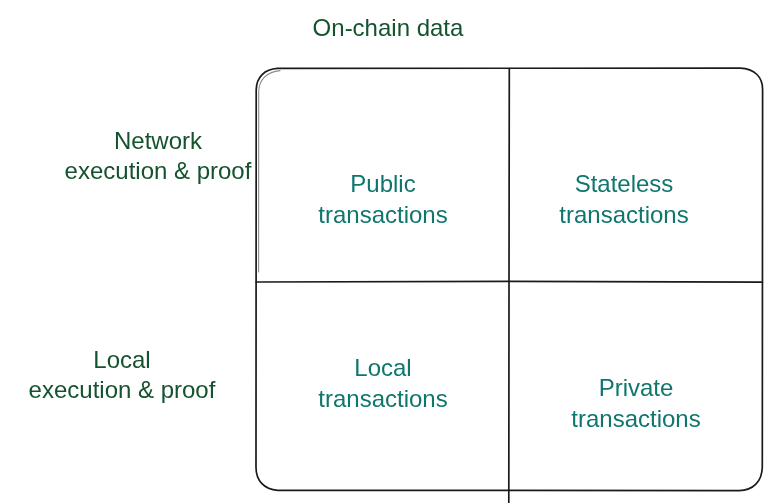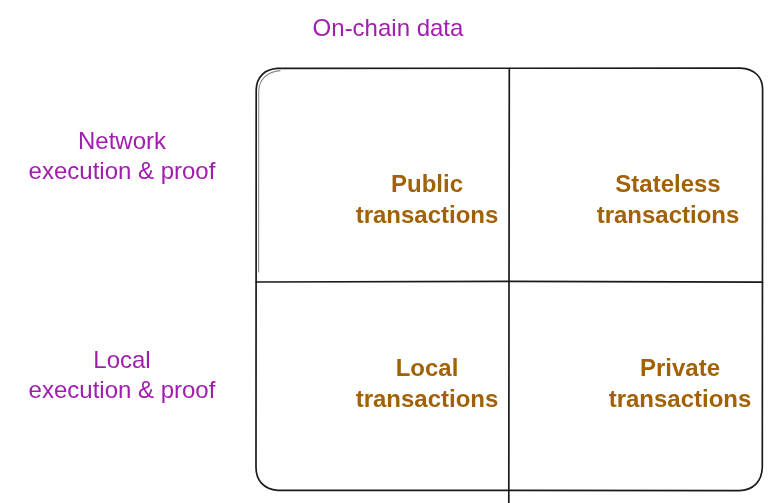--- a/index.html
+++ b/index.html
@@ -15,41 +15,42 @@
     position: relative;
     width: 776px;
     height: 503px;
     background: #ffffff;
     overflow: hidden;
   }
 
   
   .axis-label {
     position: absolute;
-    color: #a21caf;
+    color: #14532d;
     font-size: 24px;
     line-height: 30px;
     text-align: center;
     white-space: pre-line;
     font-weight: 400;
   }
   #col-header-onchain {
     left: 268px;
     top: 13px;
     width: 240px;
   }
   #col-header-offchain {
     left: 516px;
     top: 13px;
     width: 244px;
   }
   #row-header-network {
     left: 0px;
     top: 126px;
     width: 244px;
+    padding-left: 36px;
   }
   #row-header-local {
     left: 0px;
     top: 345px;
     width: 244px;
   }
 
   
   #matrix-box {
     position: absolute;
@@ -76,46 +77,45 @@
     stroke: #2b2b2b;
     stroke-width: 1.1;
     stroke-linecap: round;
     stroke-linejoin: round;
     opacity: 0.55;
   }
 
   
   .cell-label {
     position: absolute;
-    color: #a16207;
+    color: #0f766e;
     font-size: 24px;
     line-height: 31px;
     text-align: center;
     white-space: pre-line;
-    font-weight: 700;
-    margin-left: 44px;
+    font-weight: 400;
   }
   #cell-public {
     left: 258px;
     top: 168px;
     width: 250px;
   }
   #cell-stateless {
     left: 500px;
     top: 168px;
     width: 248px;
   }
   #cell-local {
     left: 258px;
     top: 352px;
     width: 250px;
   }
   #cell-private {
     left: 512px;
-    top: 352px;
+    top: 372px;
     width: 248px;
   }
 </style>
 </head>
 <body>
 
 <div id="canvas">
 
   <div class="axis-label" id="col-header-onchain">On-chain data</div>
 

